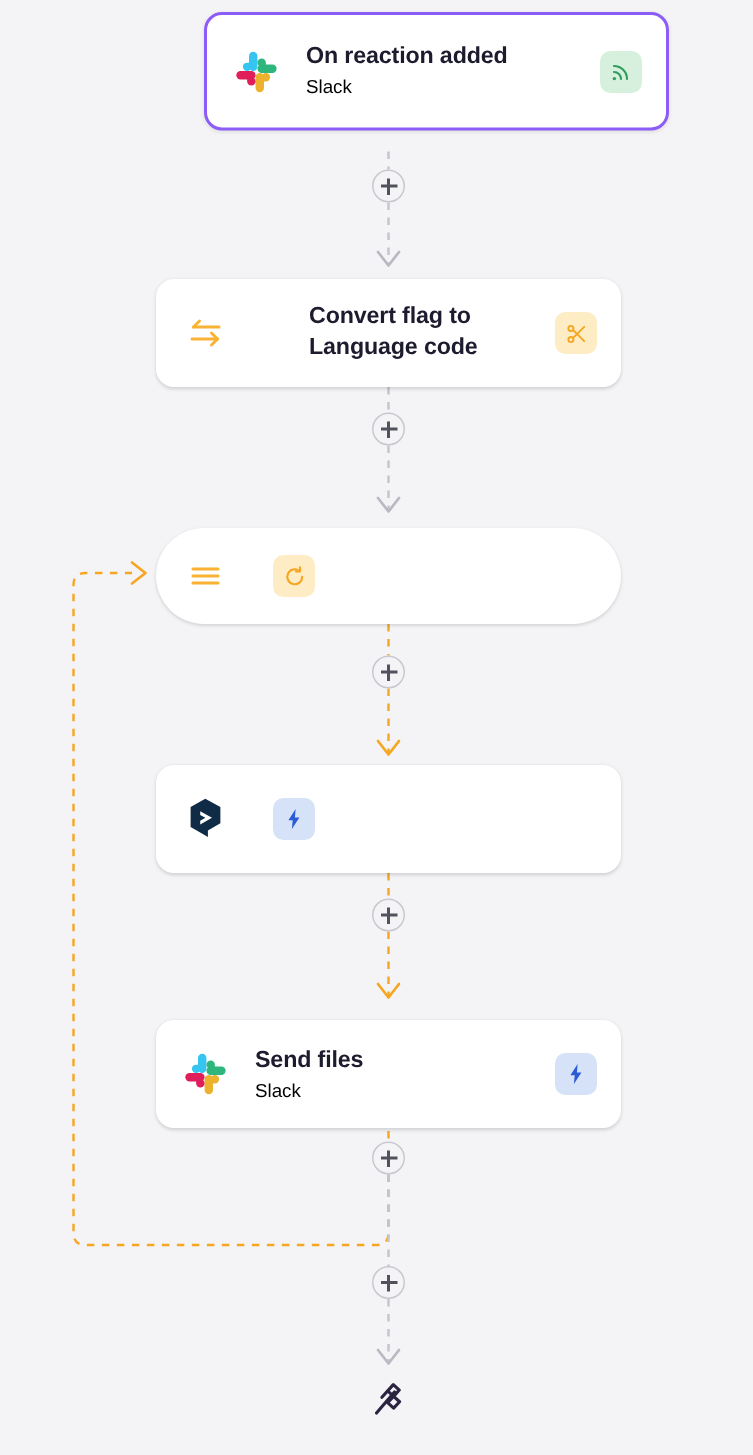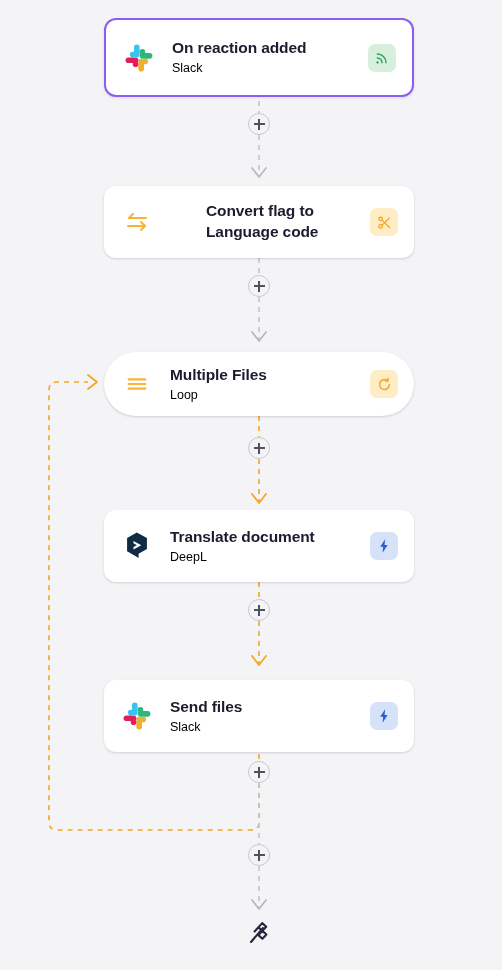--- a/index.html
+++ b/index.html
@@ -137,21 +137,21 @@
     <line class="orangeline" x1="259" y1="744" x2="259" y2="761"></line>
 
     <path class="orangeline" d="M259,783 L259,822 Q259,830 251,830 L57,830 Q49,830 49,822 L49,390 Q49,382 57,382 L88,382"></path>
     <polyline class="orangehead" points="88,375 97,382 88,389"></polyline>
 
     <line class="grayline" x1="259" y1="783" x2="259" y2="844"></line>
     <line class="grayline" x1="259" y1="866" x2="259" y2="908"></line>
     <polyline class="grayhead" points="252,900 259,909 266,900"></polyline>
   </svg>
 
-  <div class="node selected" style="top:18px; height:79px;">
+  <div class="node selected" style="top:8px; height:79px;margin-left:32px;">
     <div class="node-icon">
       <svg viewBox="0 0 48 48" width="30" height="30" aria-hidden="true">
         <path fill="#36C5F0" d="M14 23a4.5 4.5 0 1 1 0-9h4.5v4.5A4.5 4.5 0 0 1 14 23z"></path>
         <path fill="#36C5F0" d="M20.5 23a4.5 4.5 0 0 1-4.5-4.5V7a4.5 4.5 0 1 1 9 0v11.5a4.5 4.5 0 0 1-4.5 4.5z" transform="translate(0,0)"></path>
         <path fill="#2EB67D" d="M25 14a4.5 4.5 0 1 1 9 0v4.5h-4.5A4.5 4.5 0 0 1 25 14z"></path>
         <path fill="#2EB67D" d="M25 20.5a4.5 4.5 0 0 1 4.5-4.5H41a4.5 4.5 0 1 1 0 9H29.5a4.5 4.5 0 0 1-4.5-4.5z" transform="translate(0,0)"></path>
         <path fill="#ECB22E" d="M34 25a4.5 4.5 0 1 1 0 9h-4.5v-4.5A4.5 4.5 0 0 1 34 25z"></path>
         <path fill="#ECB22E" d="M27.5 25a4.5 4.5 0 0 1 4.5 4.5V41a4.5 4.5 0 1 1-9 0V29.5a4.5 4.5 0 0 1 4.5-4.5z"></path>
         <path fill="#E01E5A" d="M23 34a4.5 4.5 0 1 1-9 0v-4.5h4.5A4.5 4.5 0 0 1 23 34z"></path>
         <path fill="#E01E5A" d="M23 27.5a4.5 4.5 0 0 1-4.5 4.5H7a4.5 4.5 0 1 1 0-9h11.5a4.5 4.5 0 0 1 4.5 4.5z"></path>
@@ -202,44 +202,36 @@
   <div class="node loop" style="top:352px; height:64px;">
     <div class="node-icon">
       <svg viewBox="0 0 28 28" width="26" height="26" aria-hidden="true">
         <g stroke="#f9b233" stroke-width="2.2" stroke-linecap="round">
           <path d="M5 9h18"></path>
           <path d="M5 14h18"></path>
           <path d="M5 19h18"></path>
         </g>
       </svg>
     </div>
-    <div class="node-text">
-      <div class="node-title">Multiple Files</div>
-      <div class="node-sub">Loop</div>
-    </div>
     <div class="node-badge badge-loop">
       <svg viewBox="0 0 24 24" width="17" height="17" aria-hidden="true">
         <g stroke="#f5a623" stroke-width="2" fill="none" stroke-linecap="round" stroke-linejoin="round">
           <path d="M19 12a7 7 0 1 1-2.6-5.4"></path>
           <path d="M17 3.2v3.8h-3.8"></path>
         </g>
       </svg>
     </div>
   </div>
 
   <div class="node" style="top:510px; height:72px;">
     <div class="node-icon">
       <svg viewBox="0 0 40 40" width="32" height="32" aria-hidden="true">
         <path fill="#0F2B46" d="M19.8 3.2 32.4 10v13.6L22 29.6v5.4l-4.6-2.7-9.8-5.6V10z"></path>
         <path fill="#ffffff" d="M15.6 13.6 25.4 19l-9.8 5.5v-3.1l4.3-2.4-4.3-2.4z"></path>
       </svg>
-    </div>
-    <div class="node-text">
-      <div class="node-title">Translate document</div>
-      <div class="node-sub">DeepL</div>
     </div>
     <div class="node-badge badge-blue">
       <svg viewBox="0 0 24 24" width="16" height="16" aria-hidden="true">
         <path fill="#2c5bd6" d="M13.6 2 6.4 13.2h4.3L9.9 22l7.5-11.6h-4.5z"></path>
       </svg>
     </div>
   </div>
 
   <div class="node" style="top:680px; height:72px;">
     <div class="node-icon">

